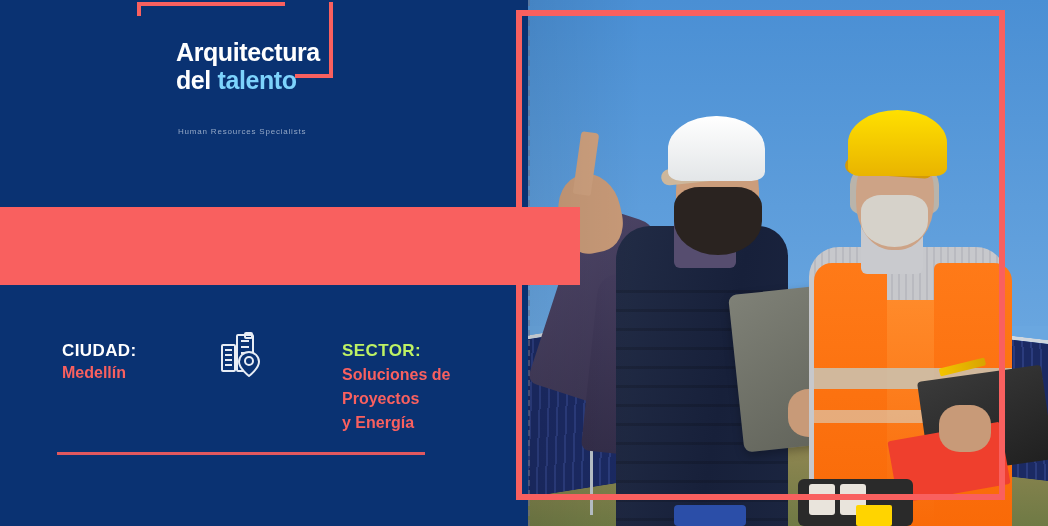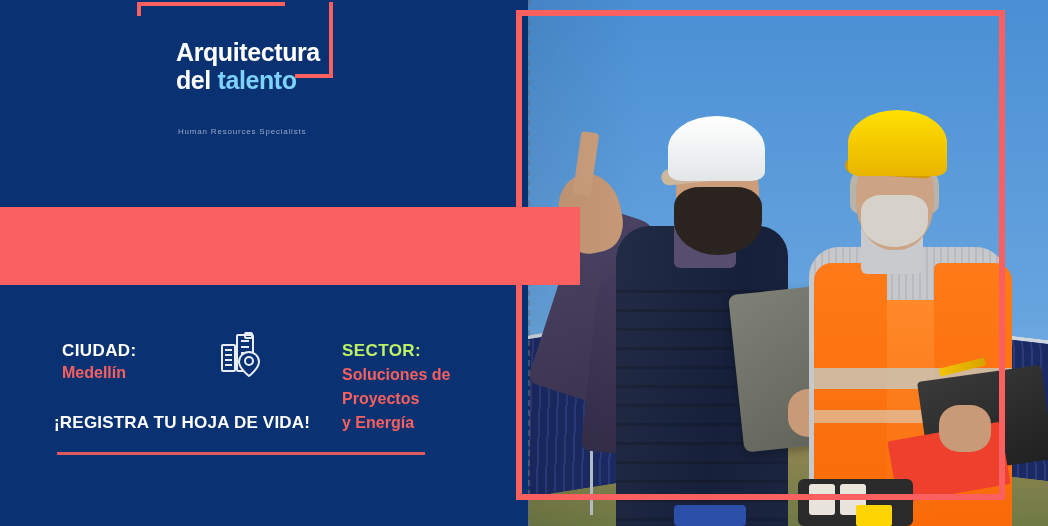--- a/index.html
+++ b/index.html
@@ -239,16 +239,15 @@
       <path d="M30 21c5.5 0 10 4.4 10 9.8 0 6.6-10 14.2-10 14.2S20 37.4 20 30.8C20 25.4 24.5 21 30 21z" fill="#0a3272"></path>
       <circle cx="30" cy="30" r="4"></circle>
     </svg>
   </div>
 
   <div class="sector-label">SECTOR:</div>
   <div class="sector-value">Soluciones de
 Proyectos
 y Energía</div>
 
-  <div class="cta">¡REGISTRA TU HOJA DE VIDA!</div>
   <div class="divider"></div>
 
 </div>
 
 </body></html>

